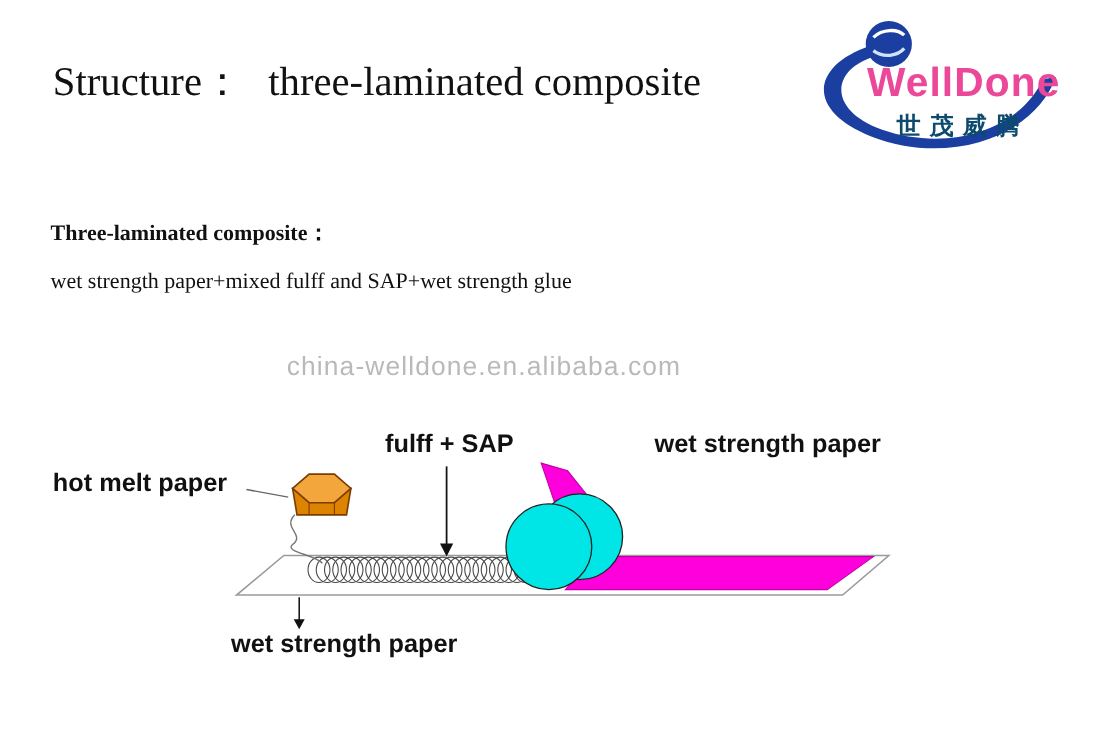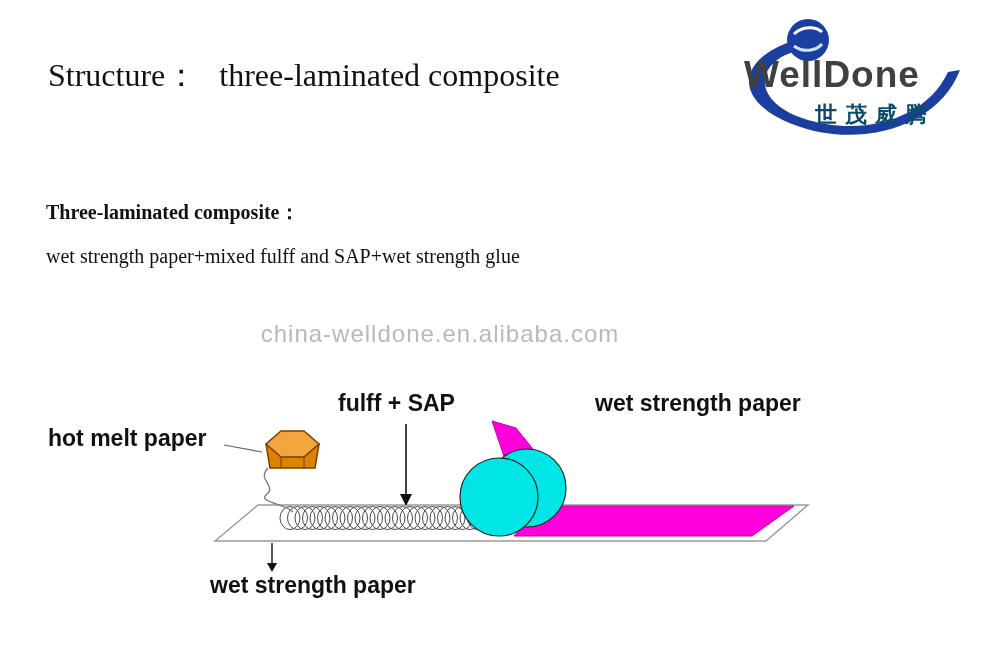--- a/index.html
+++ b/index.html
@@ -1,46 +1,46 @@
 <!DOCTYPE html>
 <html><head>
 <meta charset="utf-8">
 <style>
   html,body{margin:0;padding:0;background:#fff;}
   .page{position:relative;width:1000px;height:665px;background:#fff;overflow:hidden;
         font-family:"Liberation Serif",serif;color:#111;}
 
   
-  .intro{position:absolute;left:48px;top:52px;font-size:32px;line-height:46px;}
+  .intro{position:absolute;left:48px;top:52px;font-size:37px;line-height:46px;}
   .intro .row{white-space:nowrap;}
   .intro .lbl{margin-right:14px;}
 
   
   .logo{position:absolute;left:730px;top:14px;width:250px;height:135px;}
   .logo svg{position:absolute;left:0;top:0;}
-  .logo .wordmark{position:absolute;left:14px;top:40px;width:220px;text-align:left;
+  .logo .wordmark{position:absolute;left:14px;top:40px;width:220px;text-align:right;
         font-family:"Liberation Sans",sans-serif;font-weight:bold;font-size:37px;
-        color:#404040;letter-spacing:1px;}
+        color:#ec4899;letter-spacing:1px;}
   .logo .cn{position:absolute;left:60px;top:86px;width:170px;text-align:center;
         font-family:"Liberation Sans",sans-serif;font-weight:bold;font-size:22px;
         color:#0c4a6e;letter-spacing:8px;}
 
   
   .composite{position:absolute;left:46px;top:190px;font-size:20px;line-height:44px;}
   .composite .head{font-weight:bold;}
 
   
   .watermark{position:absolute;left:0;top:320px;width:880px;text-align:center;
         font-family:"Liberation Sans",sans-serif;font-size:24px;color:#b9b9b9;
         letter-spacing:1px;}
 
   
   .dlabel{position:absolute;font-family:"Liberation Sans",sans-serif;
         font-weight:bold;font-size:23px;color:#111;white-space:nowrap;}
-  .lbl-fluff{left:338px;top:390px;}
+  .lbl-fluff{left:350px;top:390px;}
   .lbl-paper-top{left:595px;top:390px;}
   .lbl-glue{left:48px;top:425px;}
   .lbl-paper-bottom{left:210px;top:572px;}
 
   
   .diagram-svg{position:absolute;left:0;top:0;width:1000px;height:665px;}
   #coil ellipse{stroke:#4a4a4a;stroke-width:1;fill:none;}
 </style>
 </head>
 <body>

